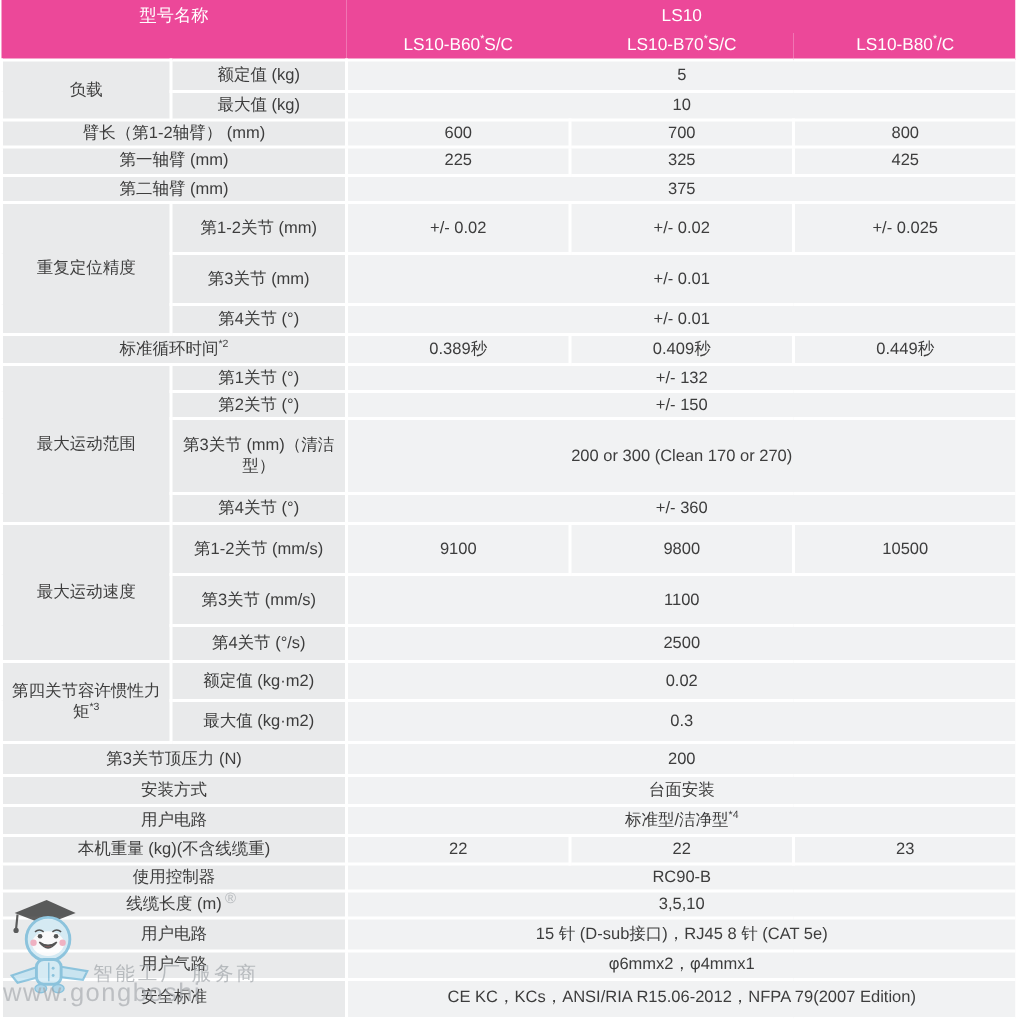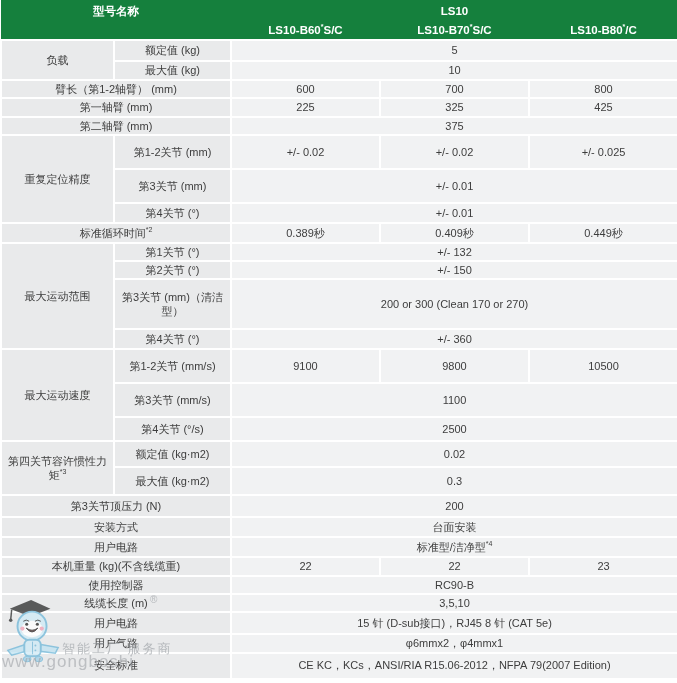--- a/index.html
+++ b/index.html
@@ -4,21 +4,21 @@
 <style>
   html,body{margin:0;padding:0;background:#ffffff;}
   body{font-family:"Liberation Sans","DejaVu Sans",sans-serif;}
   .page{position:relative;width:677px;height:683px;background:#ffffff;overflow:hidden;}
   table.spec{border-collapse:collapse;table-layout:fixed;width:677px;}
   table.spec th,table.spec td{
     font-size:11px;color:#3d3d3d;text-align:center;vertical-align:middle;
     padding:1px 3px;line-height:1.3;word-break:break-all;
   }
   table.spec thead th{
-    background:#15803d;color:#ffffff;font-weight:bold;border:none;font-size:11.5px;
+    background:#ec4899;color:#ffffff;font-weight:normal;border:none;font-size:11.5px;
   }
   table.spec td{border:2px solid #ffffff;}
   td.lab,td.grp{background:#e9eaeb;}
   td.val{background:#f1f2f3;}
   sup{font-size:7px;line-height:0;}
   thead sup{font-size:7px;}
   
   .wm{position:absolute;left:0;top:594px;width:260px;height:86px;z-index:5;pointer-events:none;}
   .wm-brand{position:absolute;left:66px;top:10px;font-size:29px;font-weight:bold;
     color:rgba(148,153,158,0.55);letter-spacing:9px;white-space:nowrap;}

